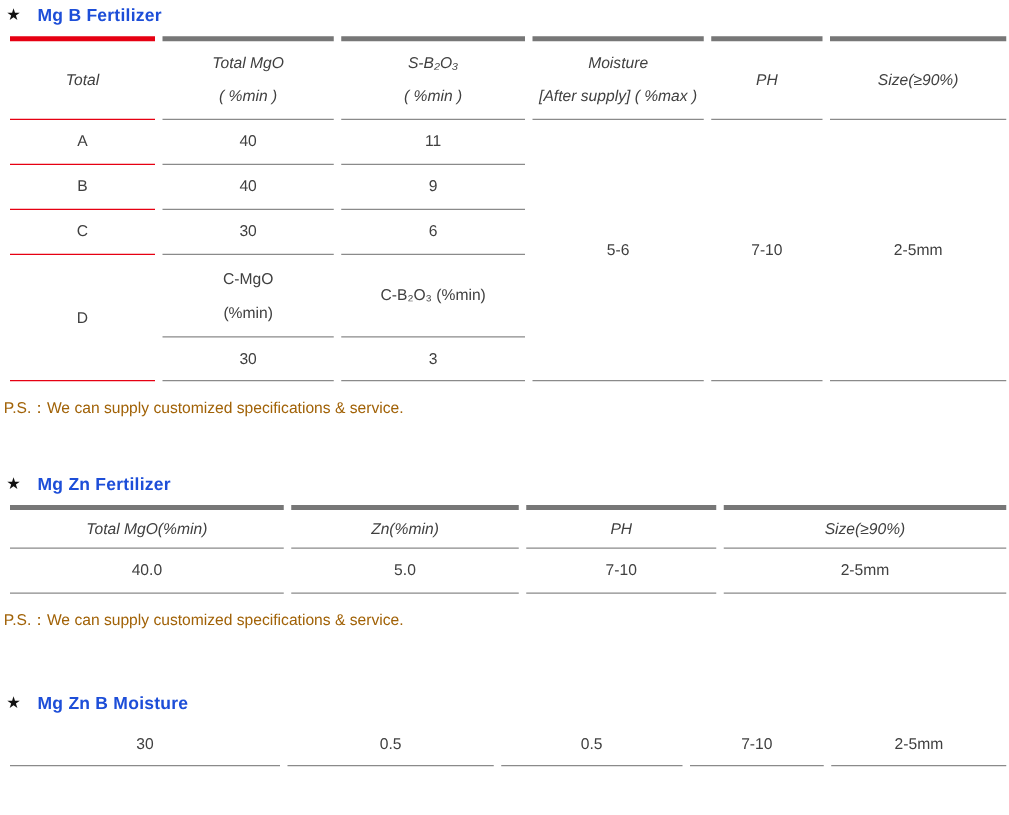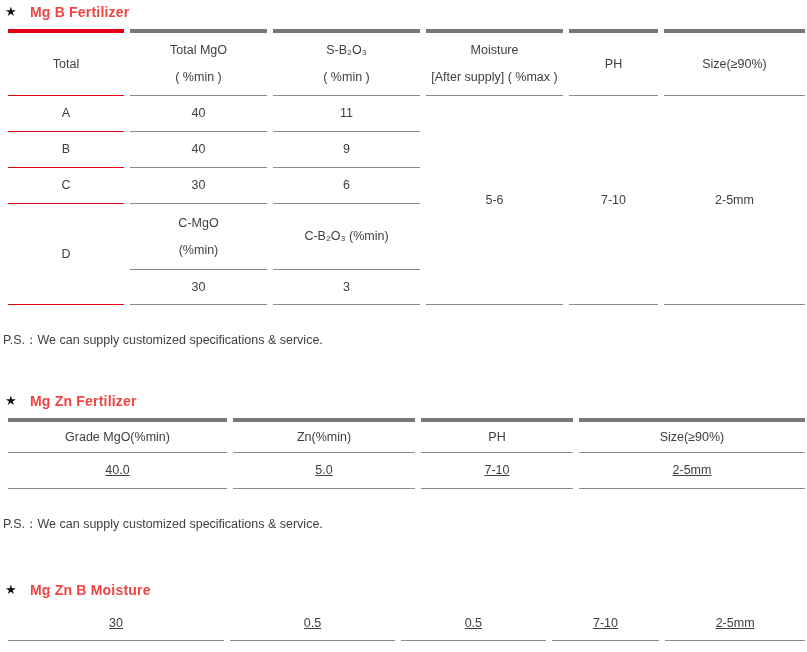--- a/index.html
+++ b/index.html
@@ -22,21 +22,21 @@
   .star {
     font-size: 13px;
     color: #111111;
     padding-left: 5px;
     width: 25px;
     line-height: 16px;
   }
   .title-text {
     font-size: 14px;
     font-weight: bold;
-    color: #ef4444;
+    color: #1d4ed8;
     letter-spacing: 0.2px;
     line-height: 16px;
   }
   .sec1 .sec-title { padding-top: 4px; }
   .sec2 { margin-top: 45px; }
   .sec3 { margin-top: 50px; }
 
   
   table.spec {
     border-collapse: separate;
@@ -53,41 +53,42 @@
     vertical-align: middle;
     font-size: 12.5px;
     font-weight: normal;
     color: #404040;
     line-height: 27px;
     white-space: pre-line;
   }
   tr.hdr th {
     border-top: 4px solid #777777;
     border-bottom: 1px solid #8a8a8a;
+    font-style: italic;
   }
   .t1 tr.hdr th { height: 62px; }
   .t2 tr.hdr th { height: 30px; }
   .t3 tr.hdr th { height: 30px; }
   .t1 td { border-bottom: 1px solid #8a8a8a; }
-  .t2 td, .t3 td { border-bottom: 1px solid #8a8a8a; text-decoration: underline; }
+  .t2 td, .t3 td { border-bottom: 1px solid #8a8a8a; }
   .t1 tr.r-abc td { height: 35px; }
   .t1 tr.rd1 td { height: 65px; }
   .t1 tr.rd2 td { height: 34px; }
   .t2 tr.vals td { height: 35px; }
   .t3 tr.vals td { height: 33px; }
   
   .redt { border-top-color: #e60012 !important; }
   .redb { border-bottom-color: #e60012 !important; }
 
   
   .ps {
-    margin-top: 27px;
+    margin-top: 13px;
     padding-left: 3px;
     font-size: 12.5px;
-    color: #404040;
+    color: #a16207;
     line-height: 16px;
   }
 </style>
 </head>
 <body>
 
 <div class="page">
 
   <div class="sec1">
     <div class="sec-title">
@@ -155,21 +156,21 @@
     </div>
     <table class="spec t2">
       <colgroup>
         <col style="width:219px">
           <col style="width:182px">
           <col style="width:152px">
           <col style="width:226px">
       </colgroup>
       <tbody>
           <tr class="hdr">
-        <th>Grade MgO(%min)</th>
+        <th>Total MgO(%min)</th>
         <th>Zn(%min)</th>
         <th>PH</th>
         <th>Size(≥90%)</th>
       </tr>
       <tr class="vals">
         <td>40.0</td>
         <td>5.0</td>
         <td>7-10</td>
         <td>2-5mm</td>
       </tr>

